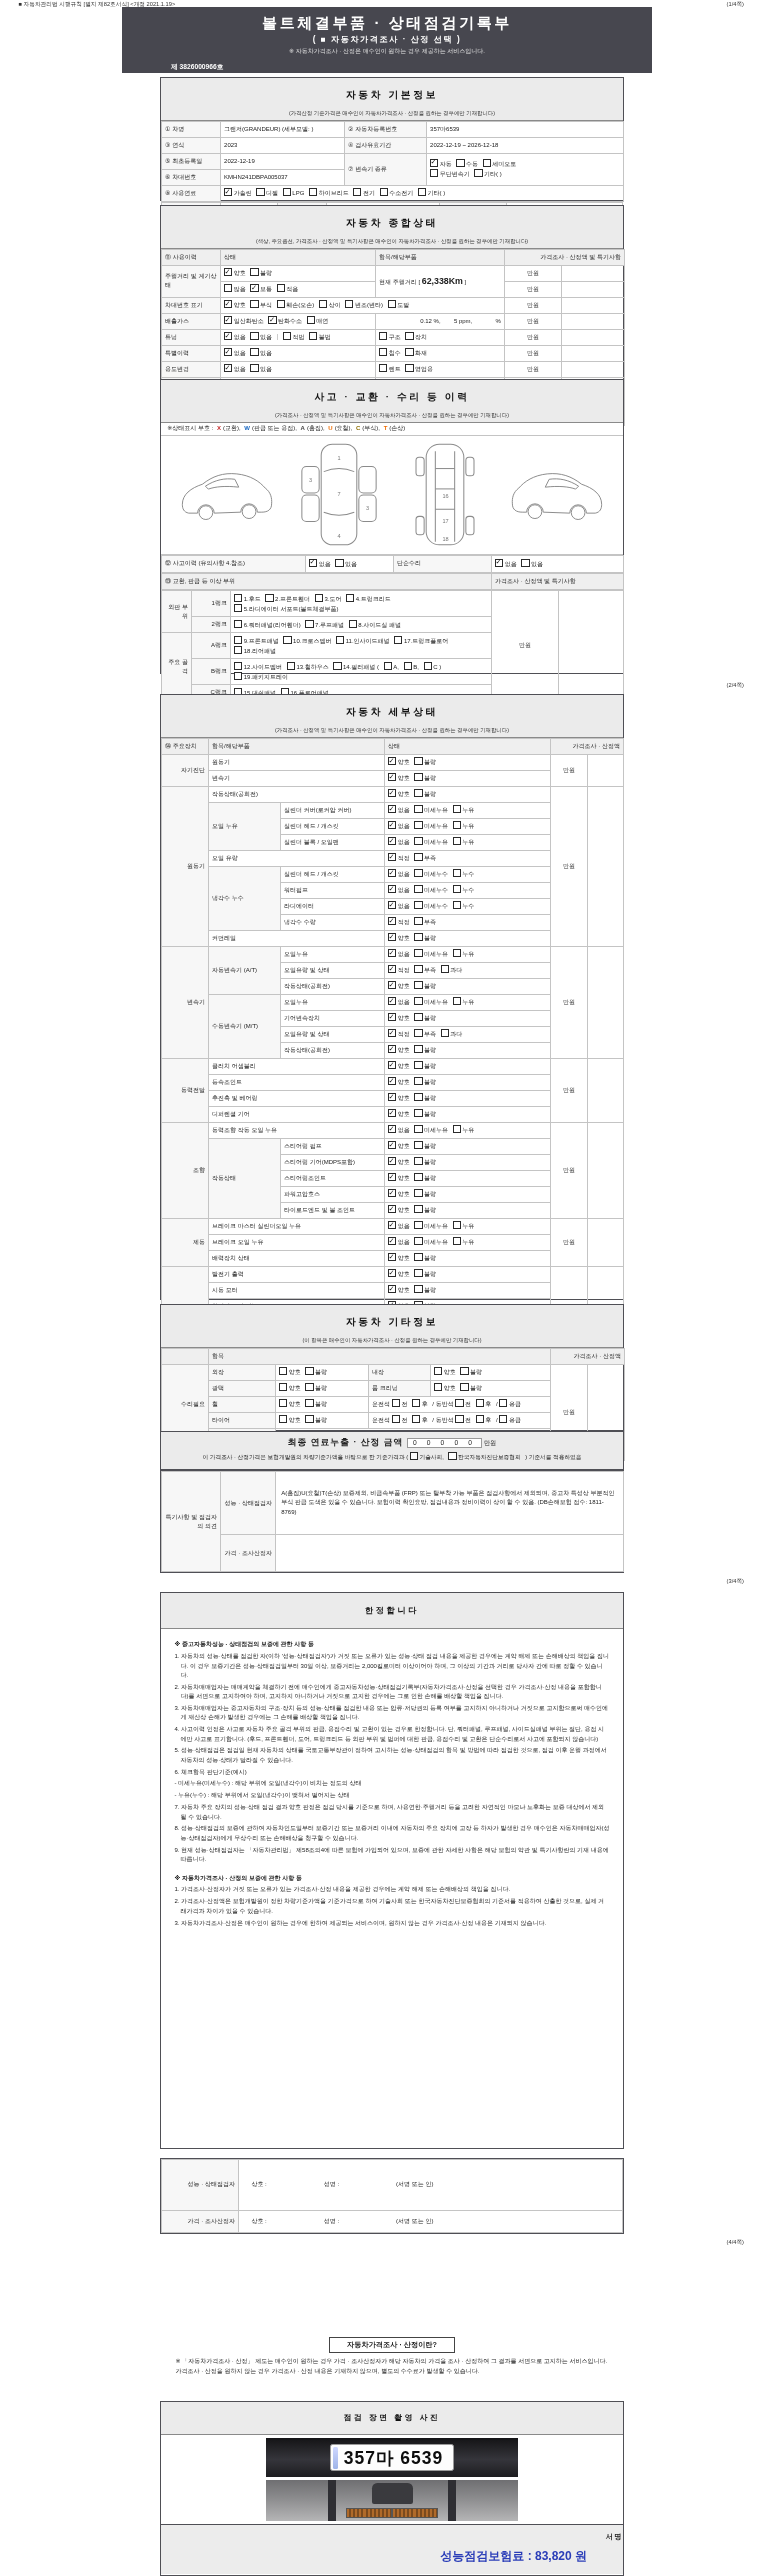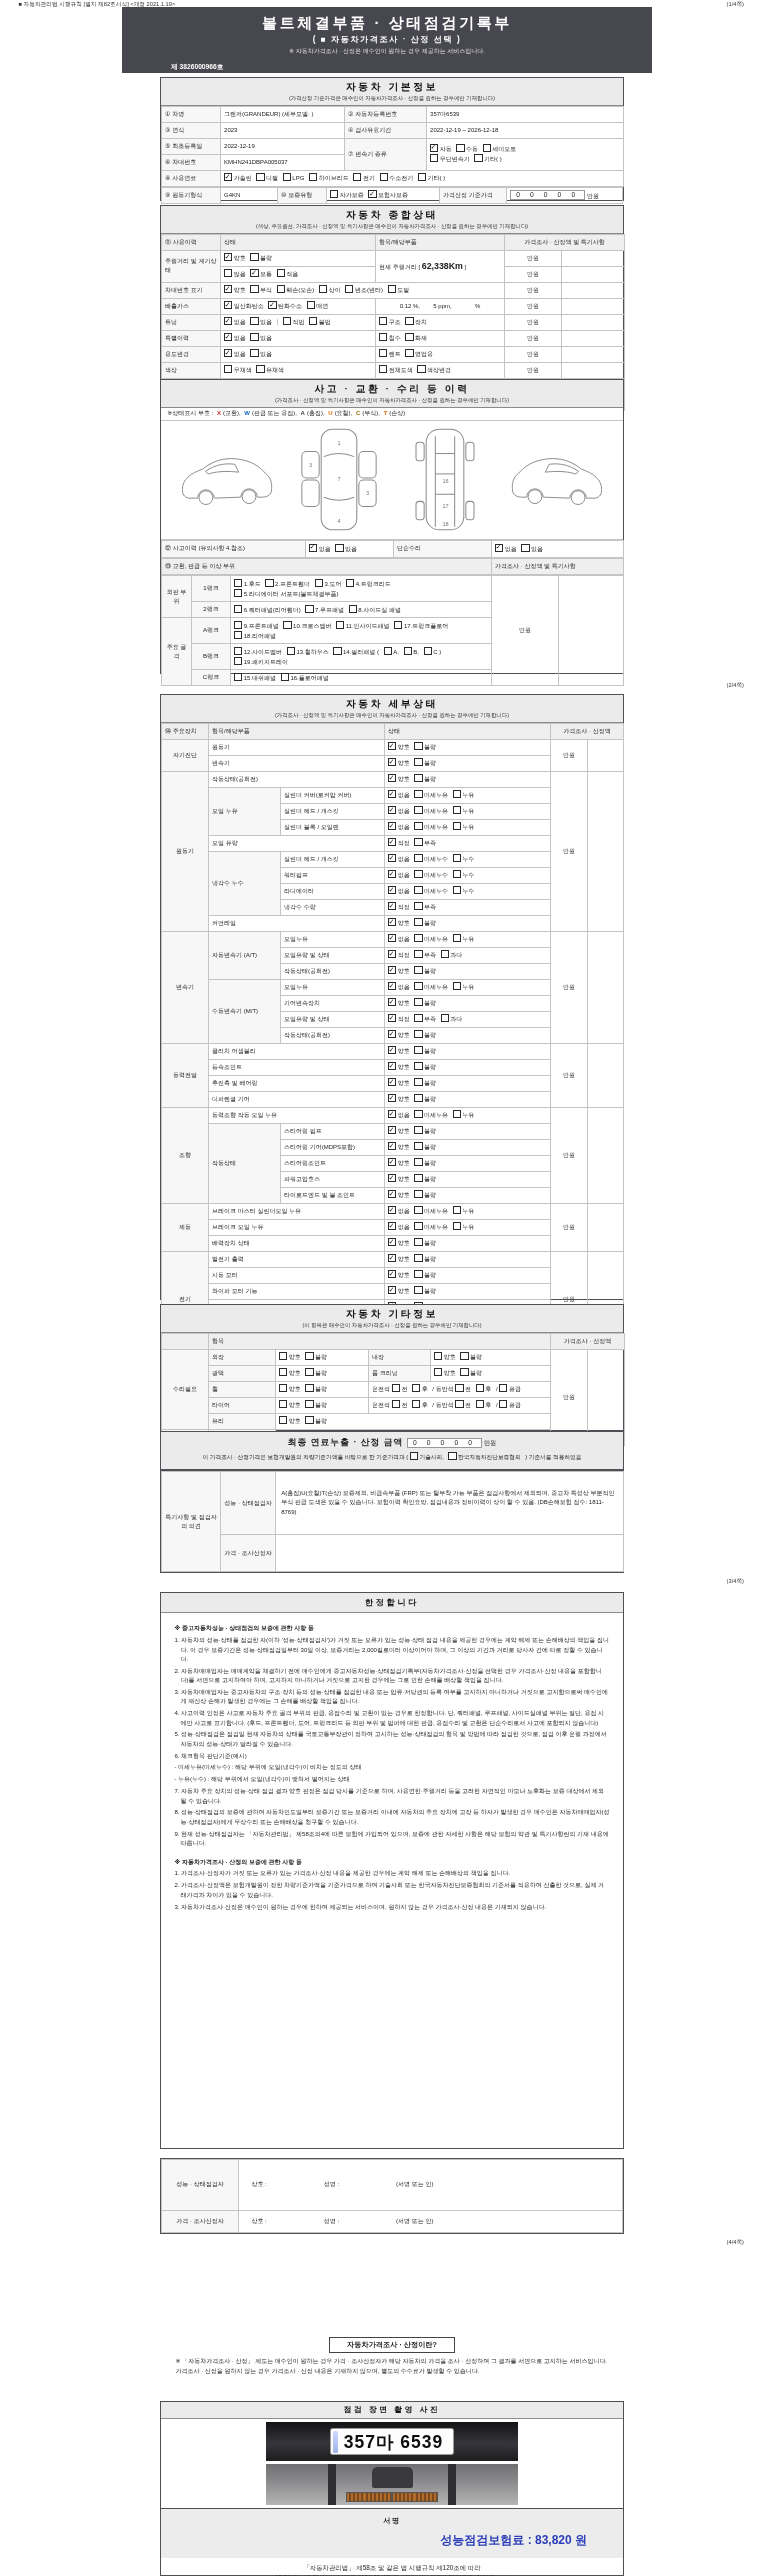--- a/index.html
+++ b/index.html
@@ -7,28 +7,28 @@
 .abs{position:absolute}
 #formnote{left:18.5px;top:1px;font-size:5.7px;color:#333}
 #band{left:122px;top:7.2px;width:530px;height:66px;background:#47474f;color:#fff;text-align:center;box-sizing:border-box}
 #band h1{margin:7.2px 0 1px;font-size:15px;letter-spacing:2.6px}
 #band .bsub{font-size:8.2px;font-weight:bold;letter-spacing:1.5px}
 #band .bnote{font-size:6px;color:#e2e2e2;margin-top:1.5px}
 #docno{position:absolute;left:49px;bottom:1.5px;font-size:6.7px;font-weight:bold;color:#fff}
 .marker{position:absolute;right:29px;font-size:5.7px;color:#333}
 .box{position:absolute;left:160px;width:464px;border:1px solid #4f4f55;box-sizing:border-box;background:#fff}
 .ttl{background:#ebebeb;border-bottom:0.5px solid #8a8a8a;text-align:center;padding:3.1px 0 2.6px}
-.ttl h2{margin:0;font-size:9.8px;letter-spacing:2.6px;color:#111}
+.ttl h2{margin:8px;font-size:9.8px;letter-spacing:2.6px;color:#111}
 .ttl .sub{font-size:5.4px;color:#333;margin-top:1px}
 table.f{width:100%;border-collapse:collapse;table-layout:fixed;font-size:6px}
 .f td{border:0.5px solid #c4c4c4;padding:0.5px 3.1px;vertical-align:middle;height:14px;overflow:hidden}
 .f td.noh{height:auto}
 .lb{background:#f7f7f7}
 .hd{background:#efefef}
-.ctr{text-align:center}
+.ctr{text-align:right}
 .mw{text-align:center;color:#333}
 .ck{display:inline-block;white-space:nowrap;margin-right:4.6px}
 .cb{display:inline-block;width:6.2px;height:6.2px;border:1px solid #2b2b2b;background:#fff;vertical-align:-1px;margin-right:1.5px;position:relative}
 .cb.on::after{content:"✓";position:absolute;left:-0.5px;top:-2.6px;font-size:7.2px;font-weight:bold;color:#111}
 .big{font-size:8.8px;font-weight:bold}
 .digits{display:inline-block;border:0.5px solid #999;background:#fff;padding:0.5px 5.2px;letter-spacing:4.1px;font-size:6.7px}
 .codes span{font-weight:bold;margin:0 1px}
 .cX{color:#c62828}.cW{color:#1565c0}.cA{color:#444}.cU{color:#ef6c00}.cC{color:#8d6e00}.cT{color:#ef6c00}
 .diag{display:flex;justify-content:center;align-items:center;gap:17.5px;height:118px;border-bottom:0.5px solid #c4c4c4}
 svg{stroke:#8b8b8b;fill:none;stroke-width:2}

